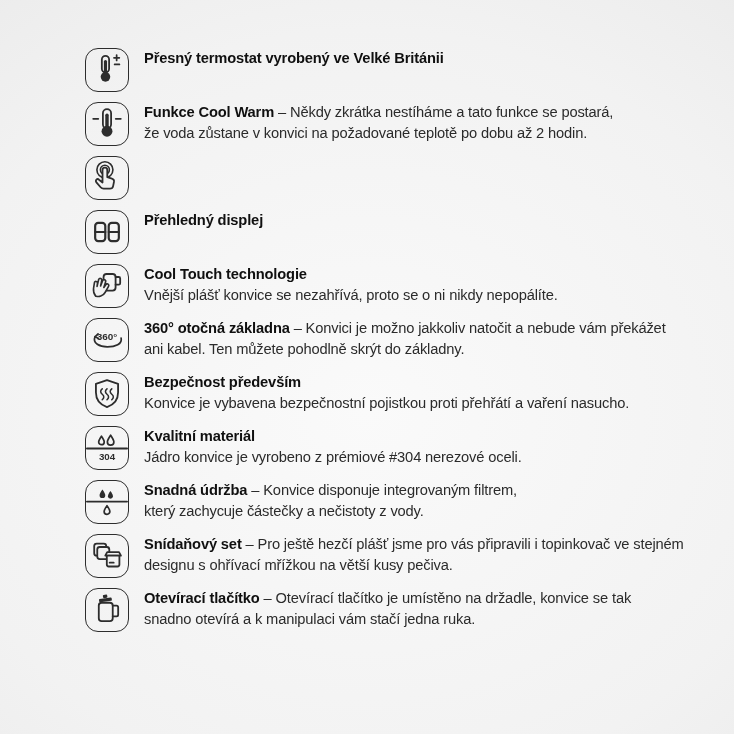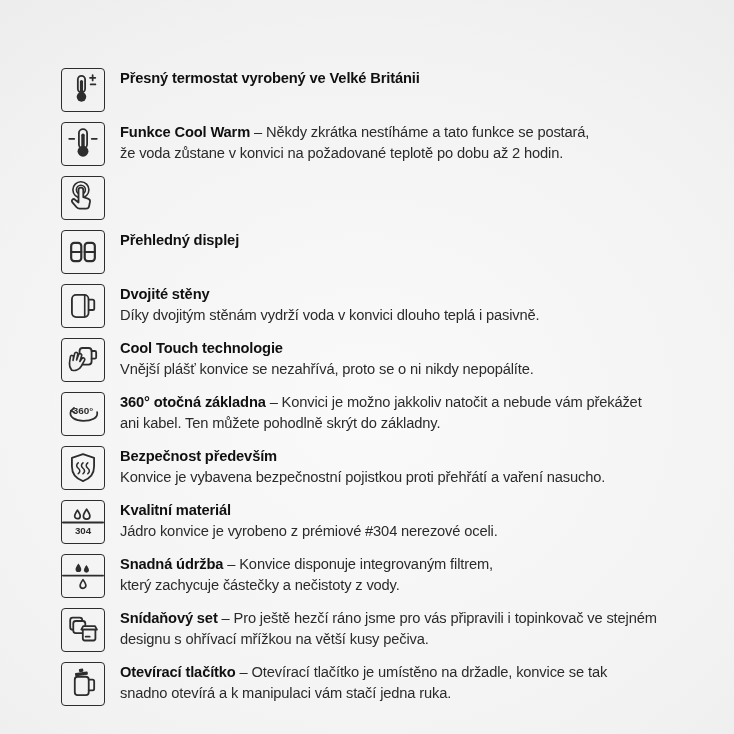--- a/index.html
+++ b/index.html
@@ -8,34 +8,35 @@
   }
   body {
     width: 734px;
     height: 734px;
     overflow: hidden;
     background: radial-gradient(115% 100% at 50% 56%, #fafafa 0%, #f2f2f2 52%, #e4e4e4 100%);
     font-family: "Liberation Sans", sans-serif;
     -webkit-font-smoothing: antialiased;
   }
   #feature-list {
-    padding: 68px 0 0 61px;
+    padding: 48px 0 0 61px;
+    margin-left: 24px;
   }
   .item {
     display: flex;
     align-items: flex-start;
     margin-bottom: 10px;
   }
   .icon-box {
     width: 44px;
     height: 44px;
     min-width: 44px;
     box-sizing: border-box;
     border: 1.7px solid #2d2d2d;
-    border-radius: 4px;
+    border-radius: 13px;
     color: #2d2d2d;
     position: relative;
     overflow: hidden;
   }
   .icon-box svg {
     position: absolute;
     left: 0; top: 0;
     width: 100%; height: 100%;
     display: block;
   }
@@ -107,33 +108,20 @@
     <line x1="9.6" y1="22" x2="20.2" y2="22"></line>
     <rect x="23.8" y="12.4" width="10.6" height="19.2" rx="3.2"></rect>
     <line x1="23.8" y1="22" x2="34.4" y2="22"></line>
   </svg>
       </div>
     <div class="text">
       <span class="title block">Přehledný displej</span>
     </div>
   </div>
 
-  <div class="item">
-    <div class="icon-box">
-        <svg viewBox="0 0 44 44" fill="none" stroke="currentColor" stroke-width="1.9" stroke-linecap="round" stroke-linejoin="round">
-    <rect x="10.4" y="10.4" width="17.4" height="23.2" rx="4.4"></rect>
-    <path d="M23.8,11 v22" stroke-width="1.7"></path>
-    <path d="M28,15.4 h4.1 a1.7,1.7 0 0 1 1.7,1.7 v7.4 a1.7,1.7 0 0 1 -1.7,1.7 h-4.1"></path>
-  </svg>
-      </div>
-    <div class="text">
-      <span class="title block">Dvojité stěny</span>
-      <span class="body">Díky dvojitým stěnám vydrží voda v konvici dlouho teplá i pasivně.</span>
-    </div>
-  </div>
 
   <div class="item">
     <div class="icon-box">
         <svg viewBox="0 0 44 44" fill="none" stroke="currentColor" stroke-width="1.9" stroke-linecap="round" stroke-linejoin="round">
     <rect x="18.4" y="9.4" width="12.6" height="17.4" rx="3.2"></rect>
     <path d="M31,12.6 h3.3 a1.5,1.5 0 0 1 1.5,1.5 v5 a1.5,1.5 0 0 1 -1.5,1.5 h-3.3"></path>
     <path d="M10.2,32.8 c-1.9,-2.6 -2.7,-5.7 -2.3,-8.3 l0.9,-5.9 c0.1,-1 1,-1.6 1.9,-1.4 c0.9,0.2 1.4,1 1.3,1.9 l-0.4,3.3 l1.6,-6.9 c0.2,-1 1.1,-1.6 2,-1.4 c0.9,0.2 1.5,1.1 1.3,2 l-1.2,5.9 l2,-5.4 c0.3,-0.9 1.3,-1.4 2.2,-1.1 c0.9,0.3 1.3,1.3 1,2.2 l-1.8,5.9 l2.2,-3.1 c0.5,-0.8 1.6,-1 2.3,-0.4 c0.7,0.5 0.9,1.5 0.4,2.3 l-3.6,6.4 c-2.1,3.7 -6.6,5.2 -9.8,3.6 z" fill="#f2f2f2" stroke-width="1.7"></path>
   </svg>
       </div>
     <div class="text">
@@ -208,21 +196,21 @@
         <svg viewBox="0 0 44 44" fill="none" stroke="currentColor" stroke-width="1.9" stroke-linecap="round" stroke-linejoin="round">
     <rect x="8.6" y="9" width="12.6" height="12.6" rx="2.6"></rect>
     <rect x="11.8" y="12.6" width="12.6" height="12.6" rx="2.6" fill="#f2f2f2"></rect>
     <path d="M20.2,21.6 l2,-3.6 h12.4 l2,3.6 z" fill="#f2f2f2"></path>
     <path d="M21.8,21.6 h13.2 v9.4 a2,2 0 0 1 -2,2 h-9.2 a2,2 0 0 1 -2,-2 z" fill="#f2f2f2"></path>
     <path d="M24.8,29 h4.2"></path>
   </svg>
       </div>
     <div class="text">
       <span class="title">Snídaňový set</span>
-      <span class="body">– Pro ještě hezčí ráno jsme pro vás připravili i topinkovač ve stejném
+      <span class="body">– Pro ještě hezčí plášť jsme pro vás připravili i topinkovač ve stejném
 designu s ohřívací mřížkou na větší kusy pečiva.</span>
     </div>
   </div>
 
   <div class="item">
     <div class="icon-box">
         <svg viewBox="0 0 44 44" fill="none" stroke="currentColor" stroke-width="1.9" stroke-linecap="round" stroke-linejoin="round">
     <rect x="13.4" y="14.4" width="14.6" height="19.2" rx="3"></rect>
     <path d="M28,17.4 h4 a1.7,1.7 0 0 1 1.7,1.7 v7.8 a1.7,1.7 0 0 1 -1.7,1.7 h-4"></path>
     <g transform="rotate(-8 20.5 11)">

